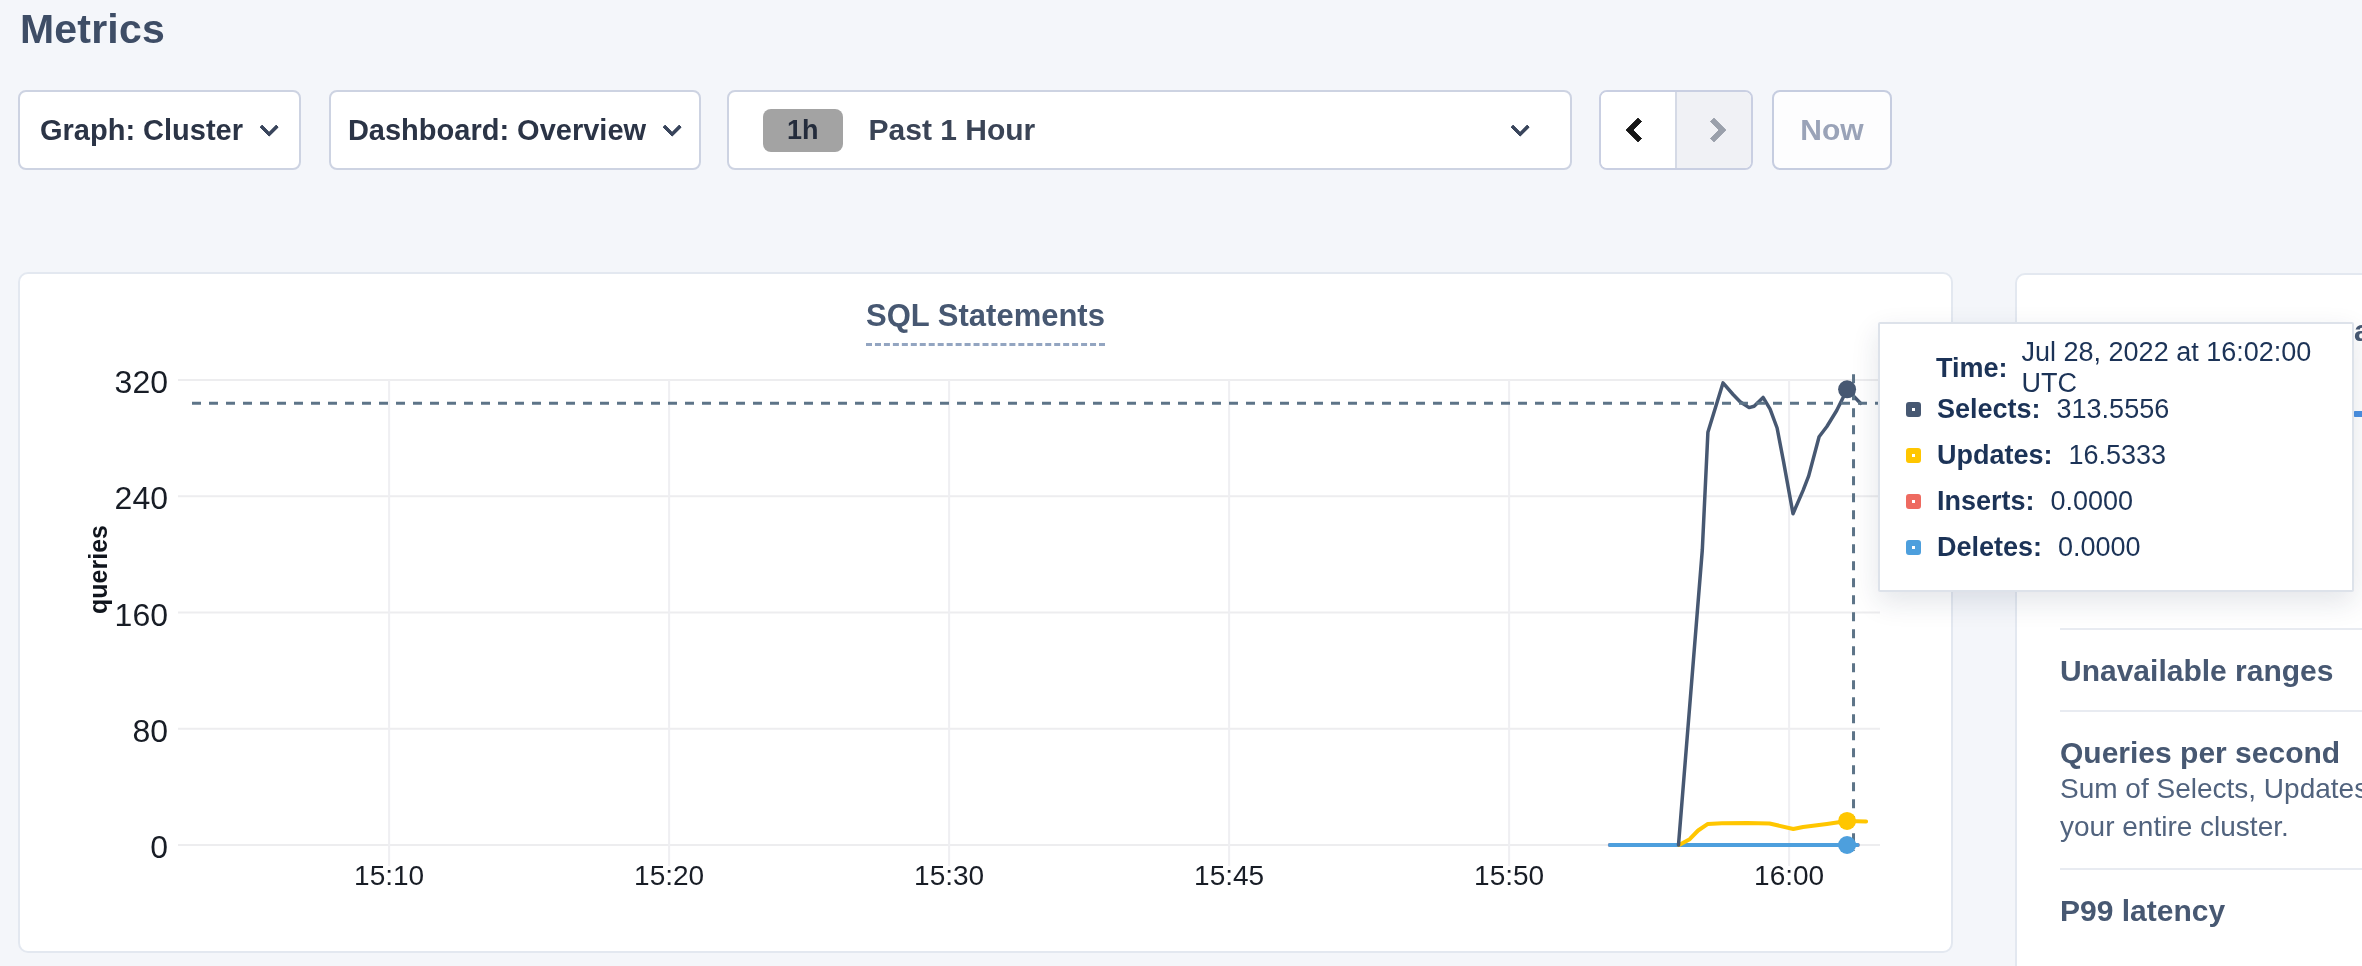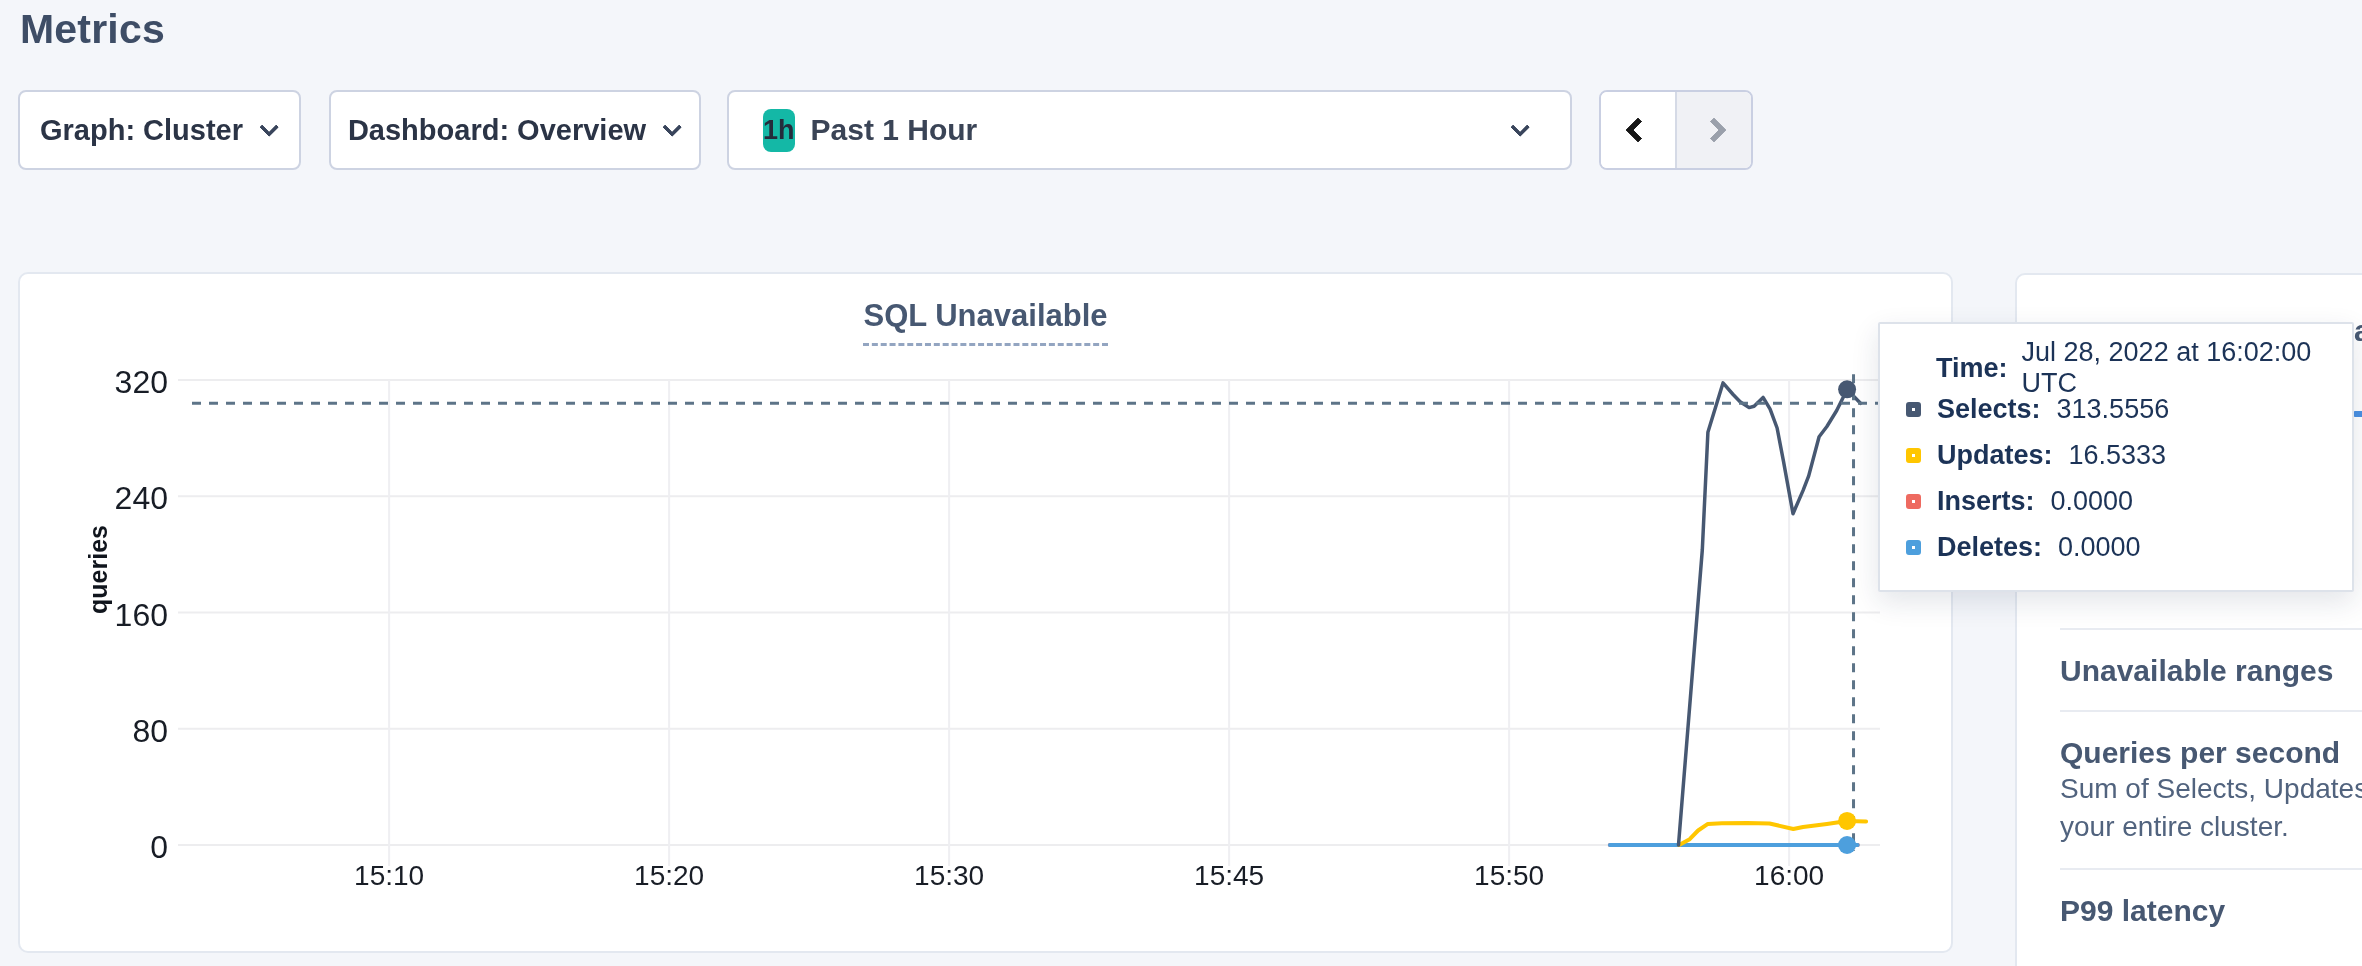--- a/index.html
+++ b/index.html
@@ -12,21 +12,21 @@
 
   
   .ctl{position:absolute;top:90px;height:80px;background:#fff;border:2px solid #cdd3e2;border-radius:8px;
        display:flex;align-items:center;justify-content:center;font-size:29px;font-weight:700;color:#2b3446;cursor:pointer;}
   .dd-graph{left:18px;width:283px;}
   .dd-dash{left:329px;width:372px;}
   .dd-label{margin-right:22px;}
   .vchev{width:14px;height:14px;border-left:4px solid #39455c;border-bottom:4px solid #39455c;
          transform:rotate(-45deg) translateY(-4px);border-radius:1px;}
   .time-sel{left:727px;width:845px;justify-content:flex-start;padding:0 34px;font-weight:600;}
-  .badge-1h{background:#14b8a6;border-radius:8px;padding:6px 0;font-size:27px;font-weight:700;color:#242c3c;margin-right:16px;}
+  .badge-1h{background:#a3a3a3;border-radius:8px;padding:6px 24px;font-size:27px;font-weight:700;color:#242c3c;margin-right:26px;}
   .ts-label{font-size:30px;font-weight:600;color:#3a4456;}
   .ts-chev{position:absolute;right:40px;}
   .pager{position:absolute;left:1599px;top:90px;width:154px;height:80px;border:2px solid #c9cfe2;border-radius:8px;
          overflow:hidden;display:flex;background:#fff;}
   .pg{flex:1;display:flex;align-items:center;justify-content:center;border:none;background:#fff;cursor:pointer;}
   .pg.next{background:#f0f1f5;border-left:2px solid #d5dae6;}
   .chev{width:18px;height:18px;border-left:6px solid #161616;border-bottom:6px solid #161616;border-radius:1px;}
   .chev.left{transform:rotate(45deg);}
   .chev.right{transform:rotate(225deg);border-color:#9aa0ab;}
   .now-btn{left:1772px;width:120px;color:#9aa3b8;font-size:30px;font-weight:700;background:#fdfdfe;border-color:#c6cde0;}
@@ -89,24 +89,25 @@
 
   <div class="pager">
     <button class="pg prev">
       <span class="chev left"></span>
     </button>
     <button class="pg next">
       <span class="chev right"></span>
     </button>
   </div>
 
+  <div class="ctl now-btn">Now</div>
 
   <div class="chart-card">
     <div class="chart-title-wrap">
-      <span class="chart-title">SQL Unavailable</span>
+      <span class="chart-title">SQL Statements</span>
     </div>
   </div>
 
   <div class="ylab">queries</div>
   <div id="yticks">
       <div class="y-tick" style="left: 58px; top: 829px;">0</div>
       <div class="y-tick" style="left: 58px; top: 712.752px;">80</div>
       <div class="y-tick" style="left: 58px; top: 596.504px;">160</div>
       <div class="y-tick" style="left: 58px; top: 480.256px;">240</div>
       <div class="y-tick" style="left: 58px; top: 364.008px;">320</div>

